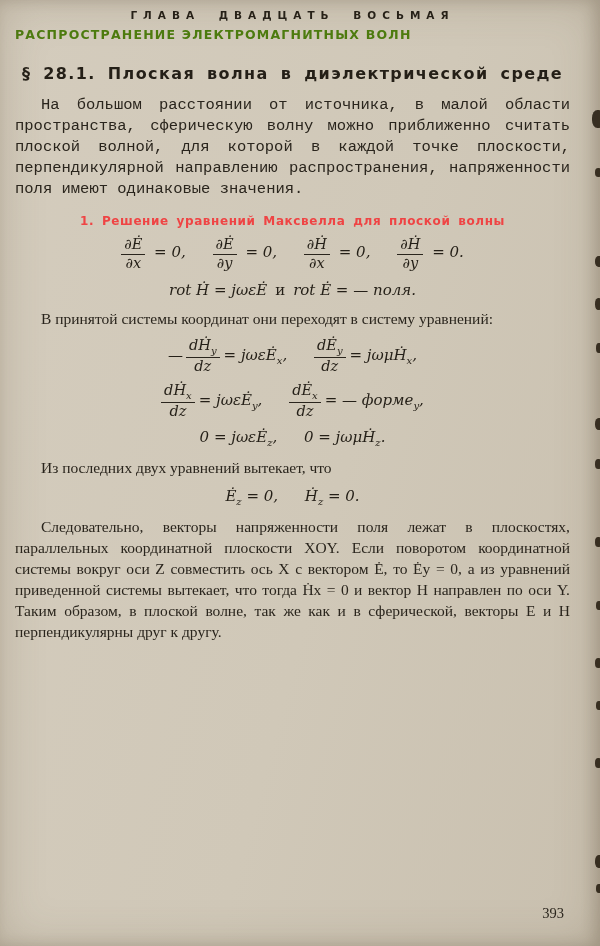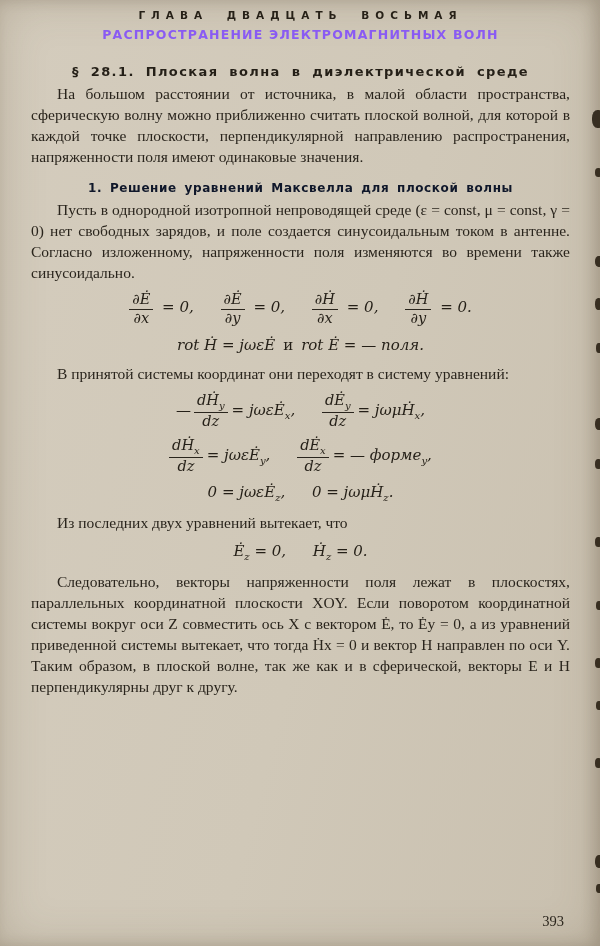--- a/index.html
+++ b/index.html
@@ -11,69 +11,68 @@
     position:relative;
     overflow:hidden;
   }
   .vignette{
     position:absolute;inset:0;pointer-events:none;
     box-shadow:inset 0 0 46px rgba(92,74,46,0.22), inset -6px 0 14px rgba(60,45,25,0.18);
     z-index:5;
   }
   .page{
     position:relative;
-    padding:9px 30px 0 31px;
+    padding:9px 30px 0 15px;
     z-index:1;
   }
   .chapter-header{
     text-align:center;
     font-family:"DejaVu Sans","Liberation Sans",sans-serif;
     font-weight:bold;
     font-size:10.5px;
     letter-spacing:6px;
     word-spacing:9px;
     color:#241f17;
   }
   .chapter-title{
-    text-align:center;
     font-family:"DejaVu Sans","Liberation Sans",sans-serif;
     font-weight:bold;
     font-size:12.5px;
     letter-spacing:1.2px;
     margin-top:6px;
-    color:#8b5cf6;
+    color:#4d7c0f;
   }
   .section-title{
     text-align:center;
     font-family:"DejaVu Sans","Liberation Sans",sans-serif;
     font-weight:bold;
-    font-size:13px;
+    font-size:16px;
     letter-spacing:1.4px;
     word-spacing:5px;
     margin-top:22px;
     color:#241f17;
   }
   .subsection-title{
     text-align:center;
     font-family:"DejaVu Sans","Liberation Sans",sans-serif;
     font-weight:bold;
     font-size:12px;
     letter-spacing:0.6px;
     word-spacing:3px;
     margin-top:14px;
-    color:#0f172a;
+    color:#ef4444;
   }
   .body-para{
     font-size:15.5px;
     line-height:21px;
     text-align:justify;
     text-indent:26px;
     margin:0;
   }
-  .mt{margin-top:4px;}
+  .mt{margin-top:12px;font-family:Liberation Mono, monospace;}
   .equation{
     text-align:center;
     font-family:"DejaVu Serif","Liberation Serif",serif;
     font-size:15px;
     font-style:italic;
     margin:9px 0;
     color:#241f17;
   }
   .eq-row{margin:8px 0;}
   .eq-term{display:inline-block;margin:0 11px;white-space:nowrap;}
@@ -85,21 +84,21 @@
     font-size:14.5px;
     line-height:1.1;
   }
   .frac .num{display:block;padding:0 3px 1px;border-bottom:1px solid #2a251d;}
   .frac .den{display:block;padding-top:1px;}
   .eq-rhs{margin-left:4px;}
   sub{font-size:10px;}
   .conj{font-style:normal;margin:0 8px;}
   .page-number{
     position:absolute;
-    right:36px;bottom:16px;
+    right:36px;bottom:24px;
     font-size:14.5px;
     z-index:2;
   }
   .artifacts i{
     position:absolute;display:block;background:#241d13;border-radius:45%;
     z-index:4;opacity:0.9;
   }
 </style>
 </head>
 <body>
@@ -127,21 +126,20 @@
 
   <div class="chapter-header">ГЛАВА ДВАДЦАТЬ ВОСЬМАЯ</div>
   <div class="chapter-title">РАСПРОСТРАНЕНИЕ ЭЛЕКТРОМАГНИТНЫХ ВОЛН</div>
 
   <div class="section-title">§ 28.1. Плоская волна в диэлектрической среде</div>
 
   <p class="body-para mt">На большом расстоянии от источника, в малой области пространства, сферическую волну можно приближенно считать плоской волной, для которой в каждой точке плоскости, перпендикулярной направлению распространения, напряженности поля имеют одинаковые значения.</p>
 
   <div class="subsection-title">1. Решение уравнений Максвелла для плоской волны</div>
 
-  <p class="body-para mt">Пусть в однородной изотропной непроводящей среде (ε = const, μ = const, γ = 0) нет свободных зарядов, и поле создается синусоидальным током в антенне. Согласно изложенному, напряженности поля изменяются во времени также синусоидально.</p>
 
 
   <div class="equation">
     <span class="eq-term">
       <span class="frac"><span class="num">∂Ė</span><span class="den">∂x</span></span>
       <span class="eq-rhs">= 0,</span>
     </span>
     <span class="eq-term">
       <span class="frac"><span class="num">∂Ė</span><span class="den">∂y</span></span>
       <span class="eq-rhs">= 0,</span>

